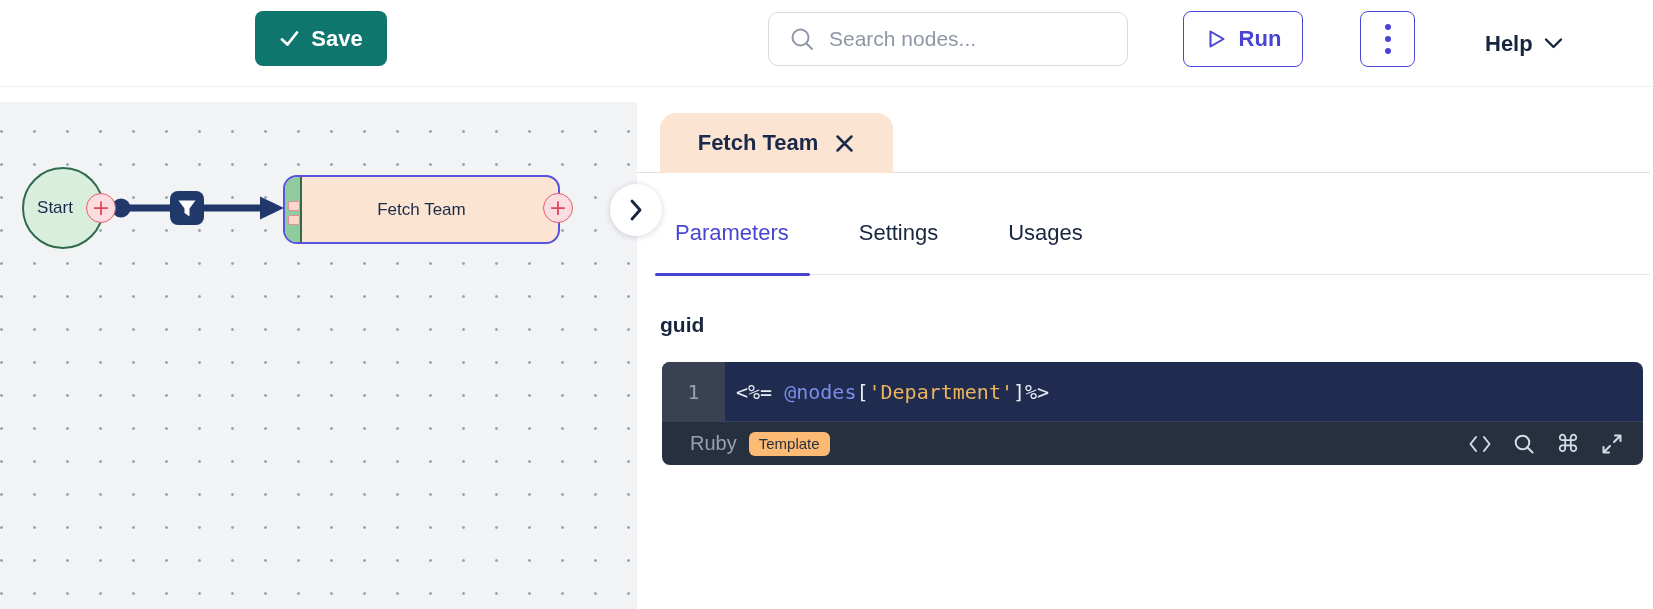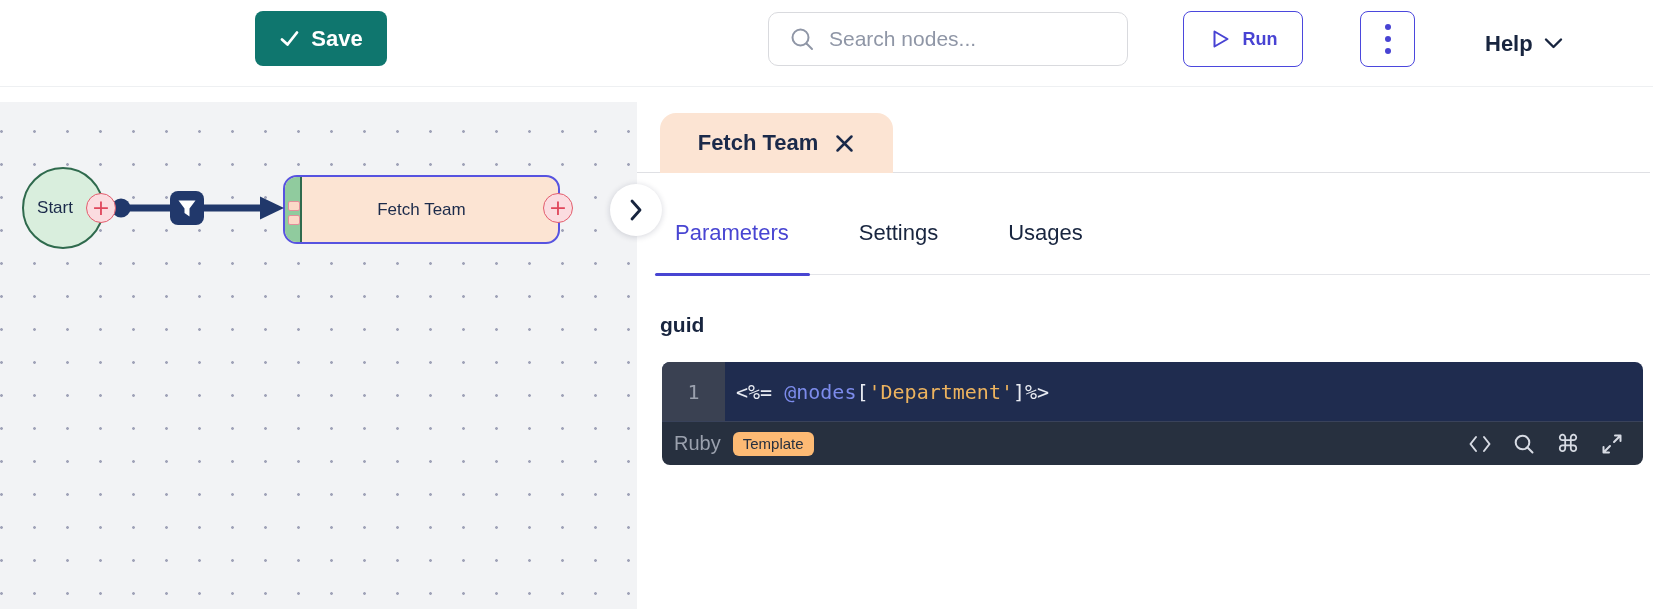--- a/index.html
+++ b/index.html
@@ -24,21 +24,21 @@
   .search-box { position:absolute; left:768px; top:12px; width:360px; height:54px;
                 border:1px solid #d9dade; border-radius:10px; background:#fff;
                 display:flex; align-items:center; padding-left:20px; gap:14px; }
   .search-box input { border:none; outline:none; font-size:21px; color:#1b2a4a;
                       font-family:"Liberation Sans", sans-serif; width:270px; background:transparent; }
   .search-box input::placeholder { color:#8f96a6; }
 
   .run-btn { position:absolute; left:1183px; top:11px; width:120px; height:56px;
              border:1.5px solid #4b47dd; border-radius:8px; background:#fff;
              display:flex; align-items:center; justify-content:center; gap:12px; cursor:pointer; }
-  .run-btn span { color:#4843d3; font-size:18px; font-weight:600; }
+  .run-btn span { color:#4843d3; font-size:22px; font-weight:600; }
 
   .kebab-btn { position:absolute; left:1360px; top:11px; width:55px; height:56px;
                border:1.5px solid #4b47dd; border-radius:8px; background:#fff;
                display:flex; align-items:center; justify-content:center; cursor:pointer; }
 
   .help-btn { position:absolute; left:1485px; top:0; height:87px; display:flex;
               align-items:center; gap:11px; cursor:pointer; }
   .help-btn span { font-size:22px; font-weight:600; color:#18253f; }
 
   
@@ -98,21 +98,21 @@
   .editor-row { display:flex; height:59px; background:#1f2c4f; }
   .gutter { width:63px; background:#3a4152; display:flex; align-items:center; justify-content:center;
             color:#9aa0ad; font-family:"DejaVu Sans Mono", monospace; font-size:20px; }
   .code-line { flex:1; display:flex; align-items:center; padding-left:11px;
                font-family:"DejaVu Sans Mono", monospace; font-size:20px; color:#e8ebf2;
                white-space:pre; cursor:text; }
   .tok-var { color:#7c8beb; }
   .tok-str { color:#edb35e; }
 
   .editor-footer { height:44px; background:#27303f; border-top:1px solid #39425a;
-                   display:flex; align-items:center; padding:0 20px 0 12px; }
+                   display:flex; align-items:center; padding:0 20px 0 28px; }
   .lang-label { color:#9aa0ad; font-size:20px; }
   .template-badge { margin-left:12px; background:#fdba74; color:#27303f; font-size:15px;
                     padding:3px 10px 4px; border-radius:6px; }
   .footer-spacer { flex:1; }
   .footer-icons { display:flex; align-items:center; gap:21px; }
   .footer-icons .ico { display:flex; align-items:center; justify-content:center; cursor:pointer; color:#d7dbe4; }
   .cmd-glyph { font-family:"DejaVu Sans", sans-serif; font-size:24px; color:#d7dbe4; line-height:1; }
 </style>
 </head>
 <body>

